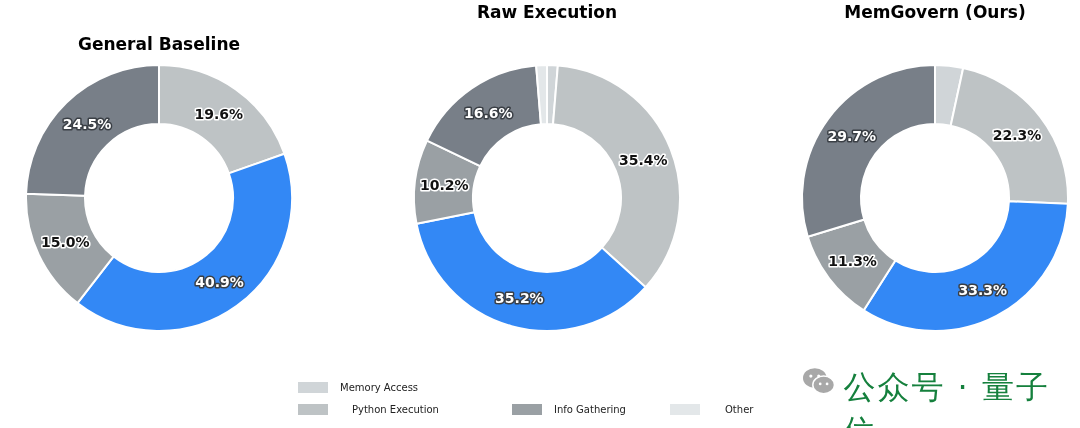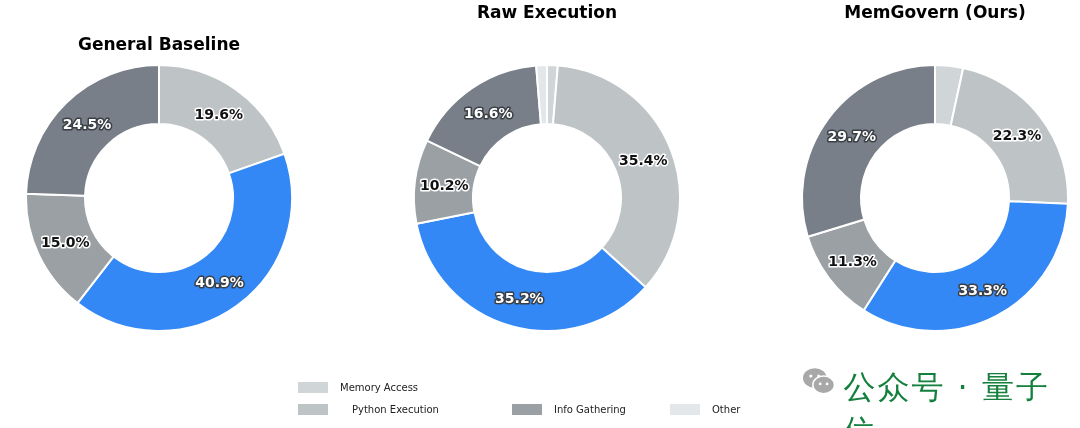--- a/index.html
+++ b/index.html
@@ -67,21 +67,21 @@
     <span class="legend-label">Memory Access</span>
   </div>
   <div class="legend-item" style="left:0;top:22px;gap:12px;">
     <span class="legend-swatch" style="background: rgb(190, 195, 197);"></span>
     <span class="legend-label">Python Execution</span>
   </div>
   <div class="legend-item" style="left:185px;top:22px;margin-left:29px;">
     <span class="legend-swatch" style="background: rgb(154, 160, 164);"></span>
     <span class="legend-label">Info Gathering</span>
   </div>
-  <div class="legend-item" style="left:372px;top:22px;">
+  <div class="legend-item" style="left:372px;top:22px;gap:13px;">
     <span class="legend-swatch" style="background: rgb(227, 231, 233);"></span>
     <span class="legend-label">Other</span>
   </div>
 </div>
 
 <div class="watermark">
   <svg width="34" height="30" viewBox="0 0 34 30">
     <ellipse cx="13" cy="12" rx="12" ry="10" fill="#a8a8a8"></ellipse>
     <ellipse cx="22" cy="19" rx="11" ry="9" fill="#a8a8a8" stroke="#ffffff" stroke-width="1.5"></ellipse>
     <circle cx="9" cy="10" r="1.6" fill="#fff"></circle>

